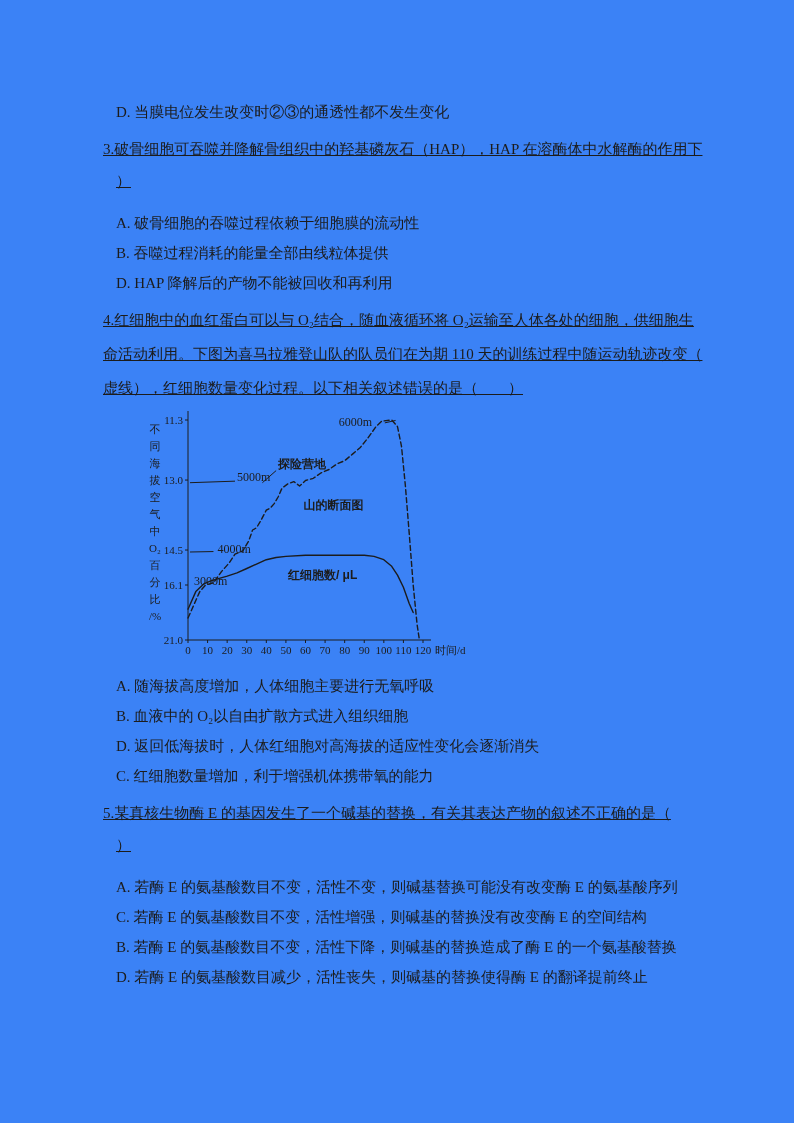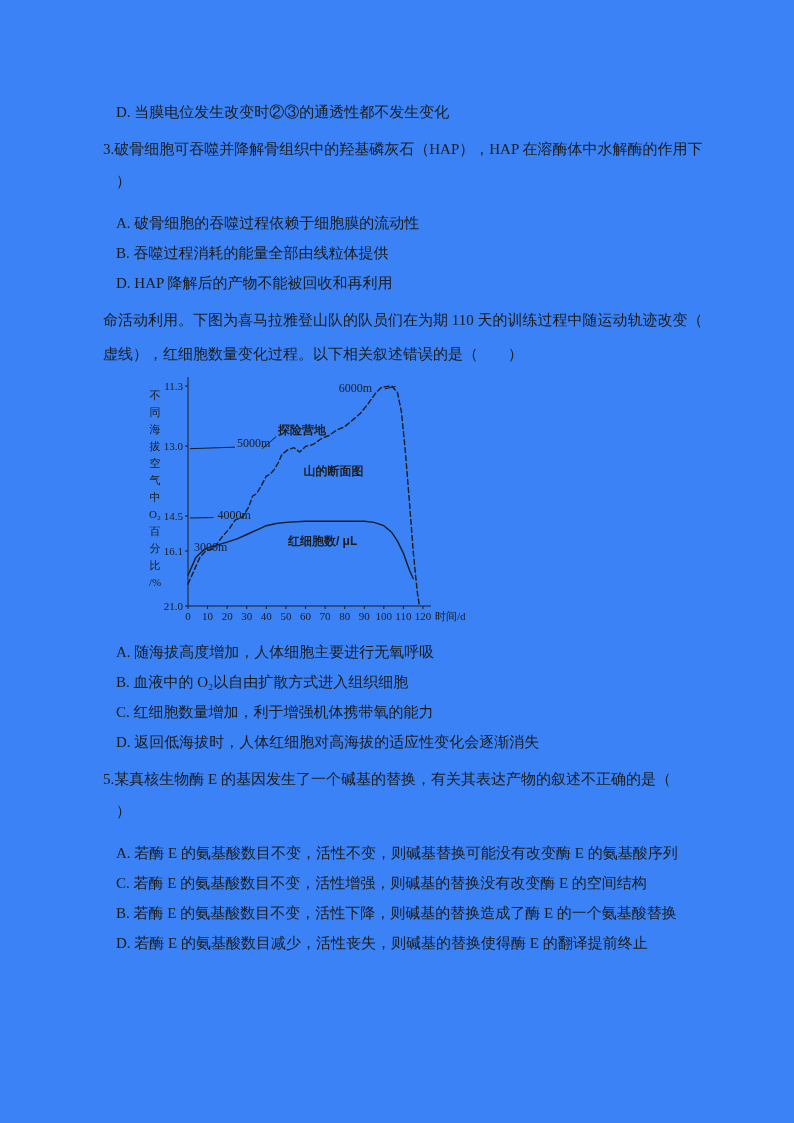--- a/index.html
+++ b/index.html
@@ -6,21 +6,21 @@
   .page {
     position:relative;
     width:794px; height:1123px;
     margin:0 auto;
     background:#3b82f6;
     color:#1c1c1c;
     font-family:"Liberation Serif","DejaVu Serif",serif;
     overflow:hidden;
   }
   .content { position:absolute; left:103px; top:97px; width:600px; }
-  .tline { font-size:15px; line-height:34px; white-space:nowrap; margin:0; }
+  .tline { font-size:15px; line-height:34px; white-space:nowrap; margin:0;text-decoration:underline; }
   .oline { font-size:15px; line-height:30px; white-space:nowrap; margin:0; padding-left:13px; }
   .stem { margin-top:5px; }
   .opts { margin-top:12px; }
   .chart-wrap { margin:2px 0 6px 30px; }
   svg { display:block; }
   .ax   { stroke:#1c1c1c; stroke-width:1; fill:none; }
   .curve{ stroke:#1c1c1c; stroke-width:1.4; fill:none; stroke-linejoin:round; stroke-linecap:round; }
   .dash { stroke-dasharray:5 3; }
   .tick { font:11px "Liberation Serif","DejaVu Serif",serif; fill:#1c1c1c; }
   .ann  { font:12px "Liberation Serif","DejaVu Serif",serif; fill:#1c1c1c; }
@@ -38,20 +38,21 @@
       <p class="tline">3.破骨细胞可吞噬并降解骨组织中的羟基磷灰石（HAP），HAP 在溶酶体中水解酶的作用下</p>
       <p class="tline oline">）</p>
     </div>
     <div class="opts">
       <p class="oline">A. 破骨细胞的吞噬过程依赖于细胞膜的流动性</p>
       <p class="oline">B. 吞噬过程消耗的能量全部由线粒体提供</p>
       <p class="oline">D. HAP 降解后的产物不能被回收和再利用</p>
     </div>
 
     <div class="stem">
+      <p class="tline">4.红细胞中的血红蛋白可以与 O₂结合，随血液循环将 O₂运输至人体各处的细胞，供细胞生</p>
       <p class="tline">命活动利用。下图为喜马拉雅登山队的队员们在为期 110 天的训练过程中随运动轨迹改变（</p>
       <p class="tline">虚线），红细胞数量变化过程。以下相关叙述错误的是（　　）</p>
     </div>
 
     <div class="chart-wrap">
       <svg width="346" height="252" viewBox="0 0 346 252">
           <line x1="55" y1="4" x2="55" y2="233" class="ax"></line>
           <line x1="55" y1="233" x2="298" y2="233" class="ax"></line>
           <line x1="52" y1="13" x2="55" y2="13" class="ax"></line>
           <text x="50" y="16.5" text-anchor="end" class="tick">11.3</text>
@@ -114,22 +115,22 @@
           <text x="170.54166666666669" y="101.7" class="ann-b">山的断面图</text>
           <text x="84.375" y="145.7" class="ann">4000m</text>
           <text x="60.875" y="177.6" class="ann">3000m</text>
           <text x="154.875" y="172.1" class="ann-b">红细胞数/ μL</text>
         </svg>
     </div>
 
     <div class="opts">
       <p class="oline">A. 随海拔高度增加，人体细胞主要进行无氧呼吸</p>
       <p class="oline">B. 血液中的 O₂以自由扩散方式进入组织细胞</p>
+      <p class="oline">D. 返回低海拔时，人体红细胞对高海拔的适应性变化会逐渐消失</p>
       <p class="oline">C. 红细胞数量增加，利于增强机体携带氧的能力</p>
-      <p class="oline">D. 返回低海拔时，人体红细胞对高海拔的适应性变化会逐渐消失</p>
     </div>
 
     <div class="stem">
       <p class="tline">5.某真核生物酶 E 的基因发生了一个碱基的替换，有关其表达产物的叙述不正确的是（</p>
       <p class="tline oline">）</p>
     </div>
     <div class="opts">
       <p class="oline">A. 若酶 E 的氨基酸数目不变，活性不变，则碱基替换可能没有改变酶 E 的氨基酸序列</p>
       <p class="oline">C. 若酶 E 的氨基酸数目不变，活性增强，则碱基的替换没有改变酶 E 的空间结构</p>
       <p class="oline">B. 若酶 E 的氨基酸数目不变，活性下降，则碱基的替换造成了酶 E 的一个氨基酸替换</p>

